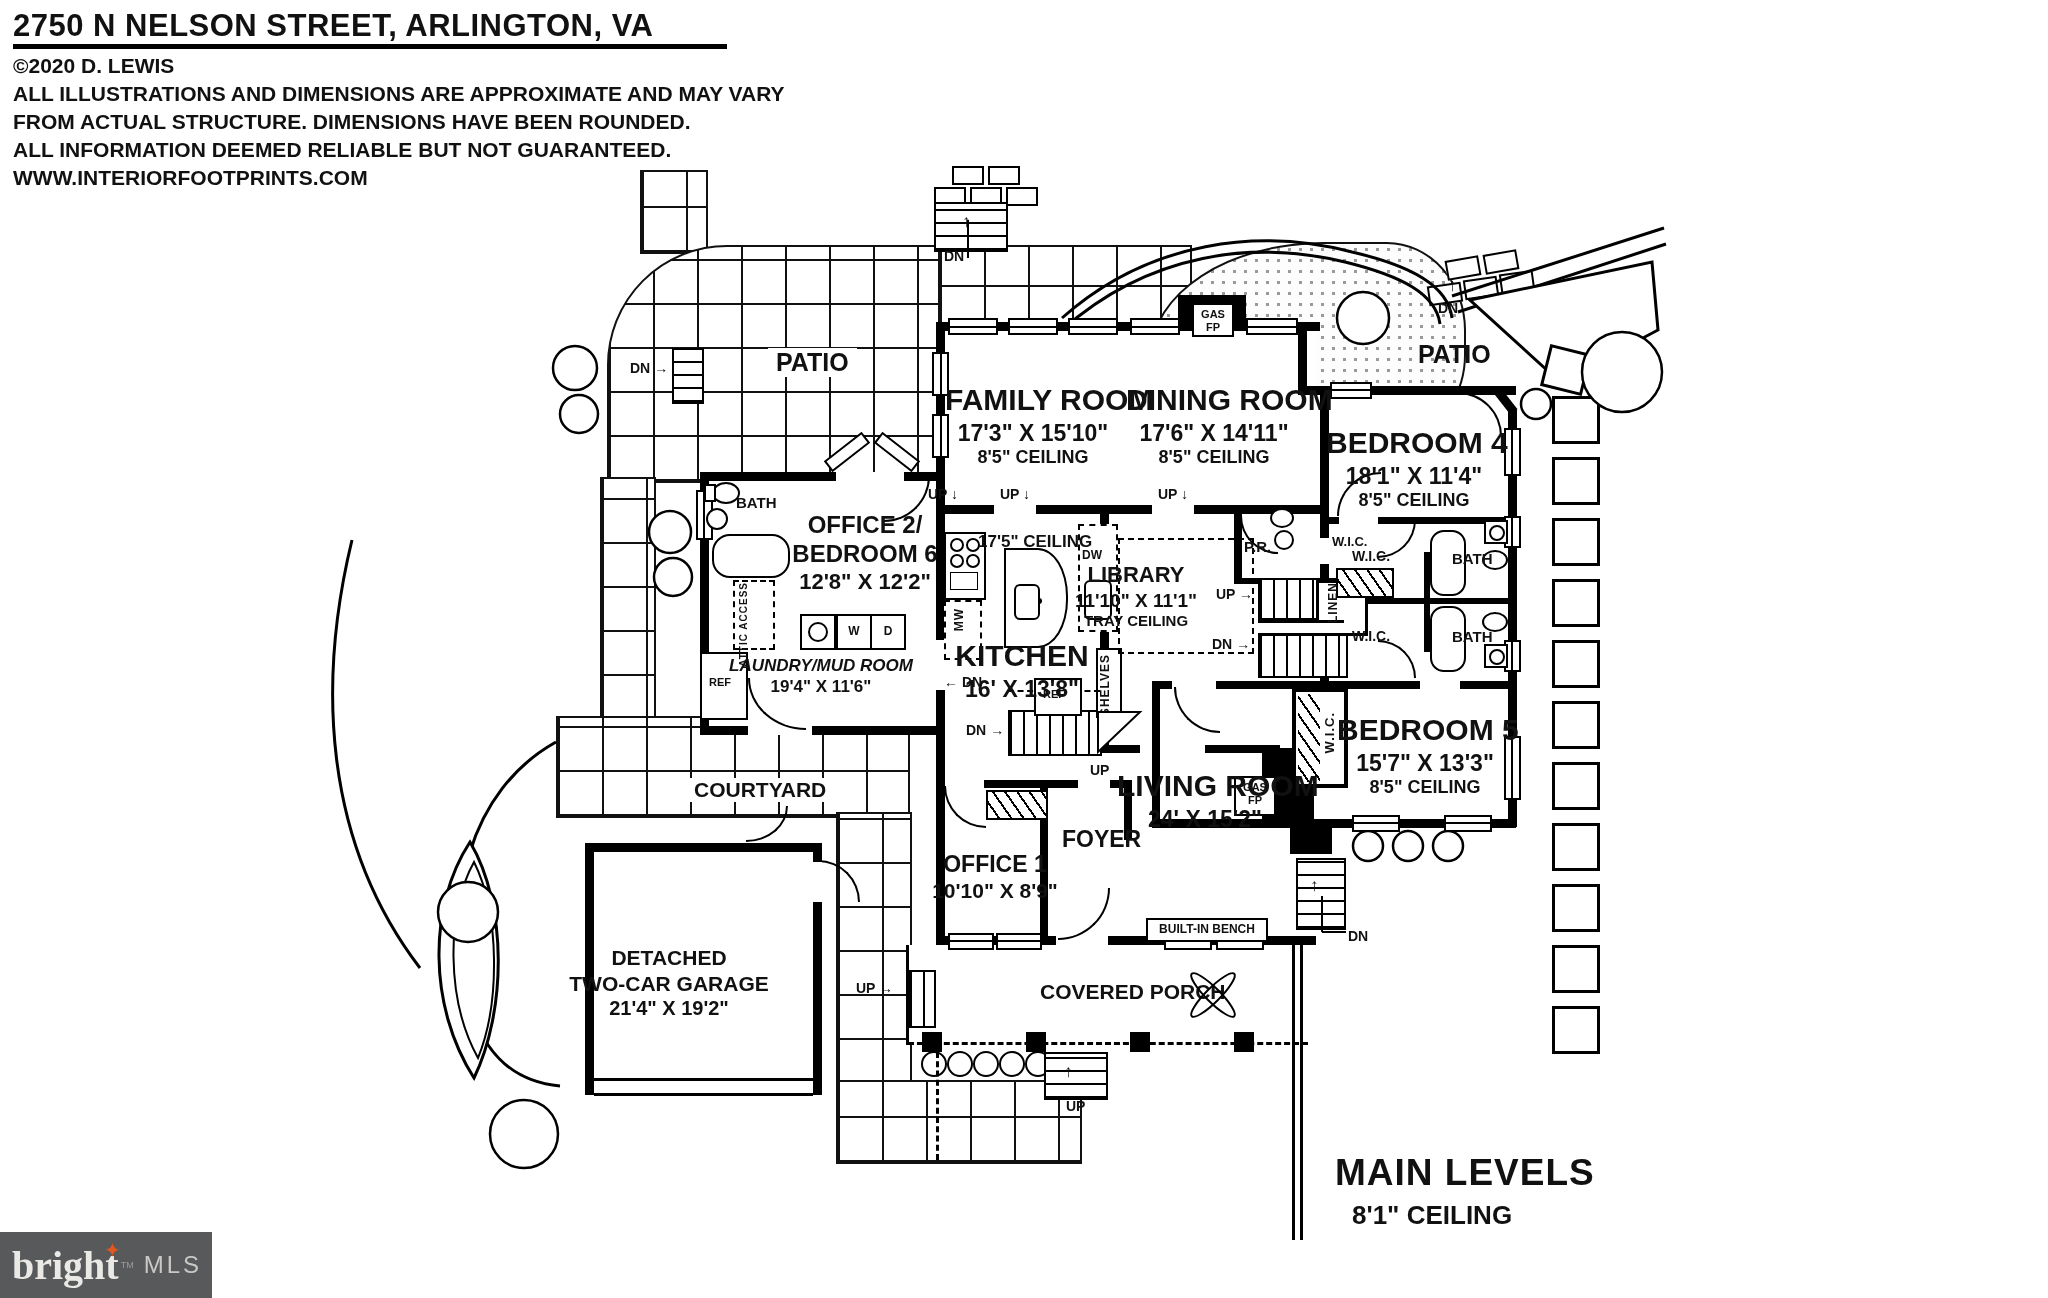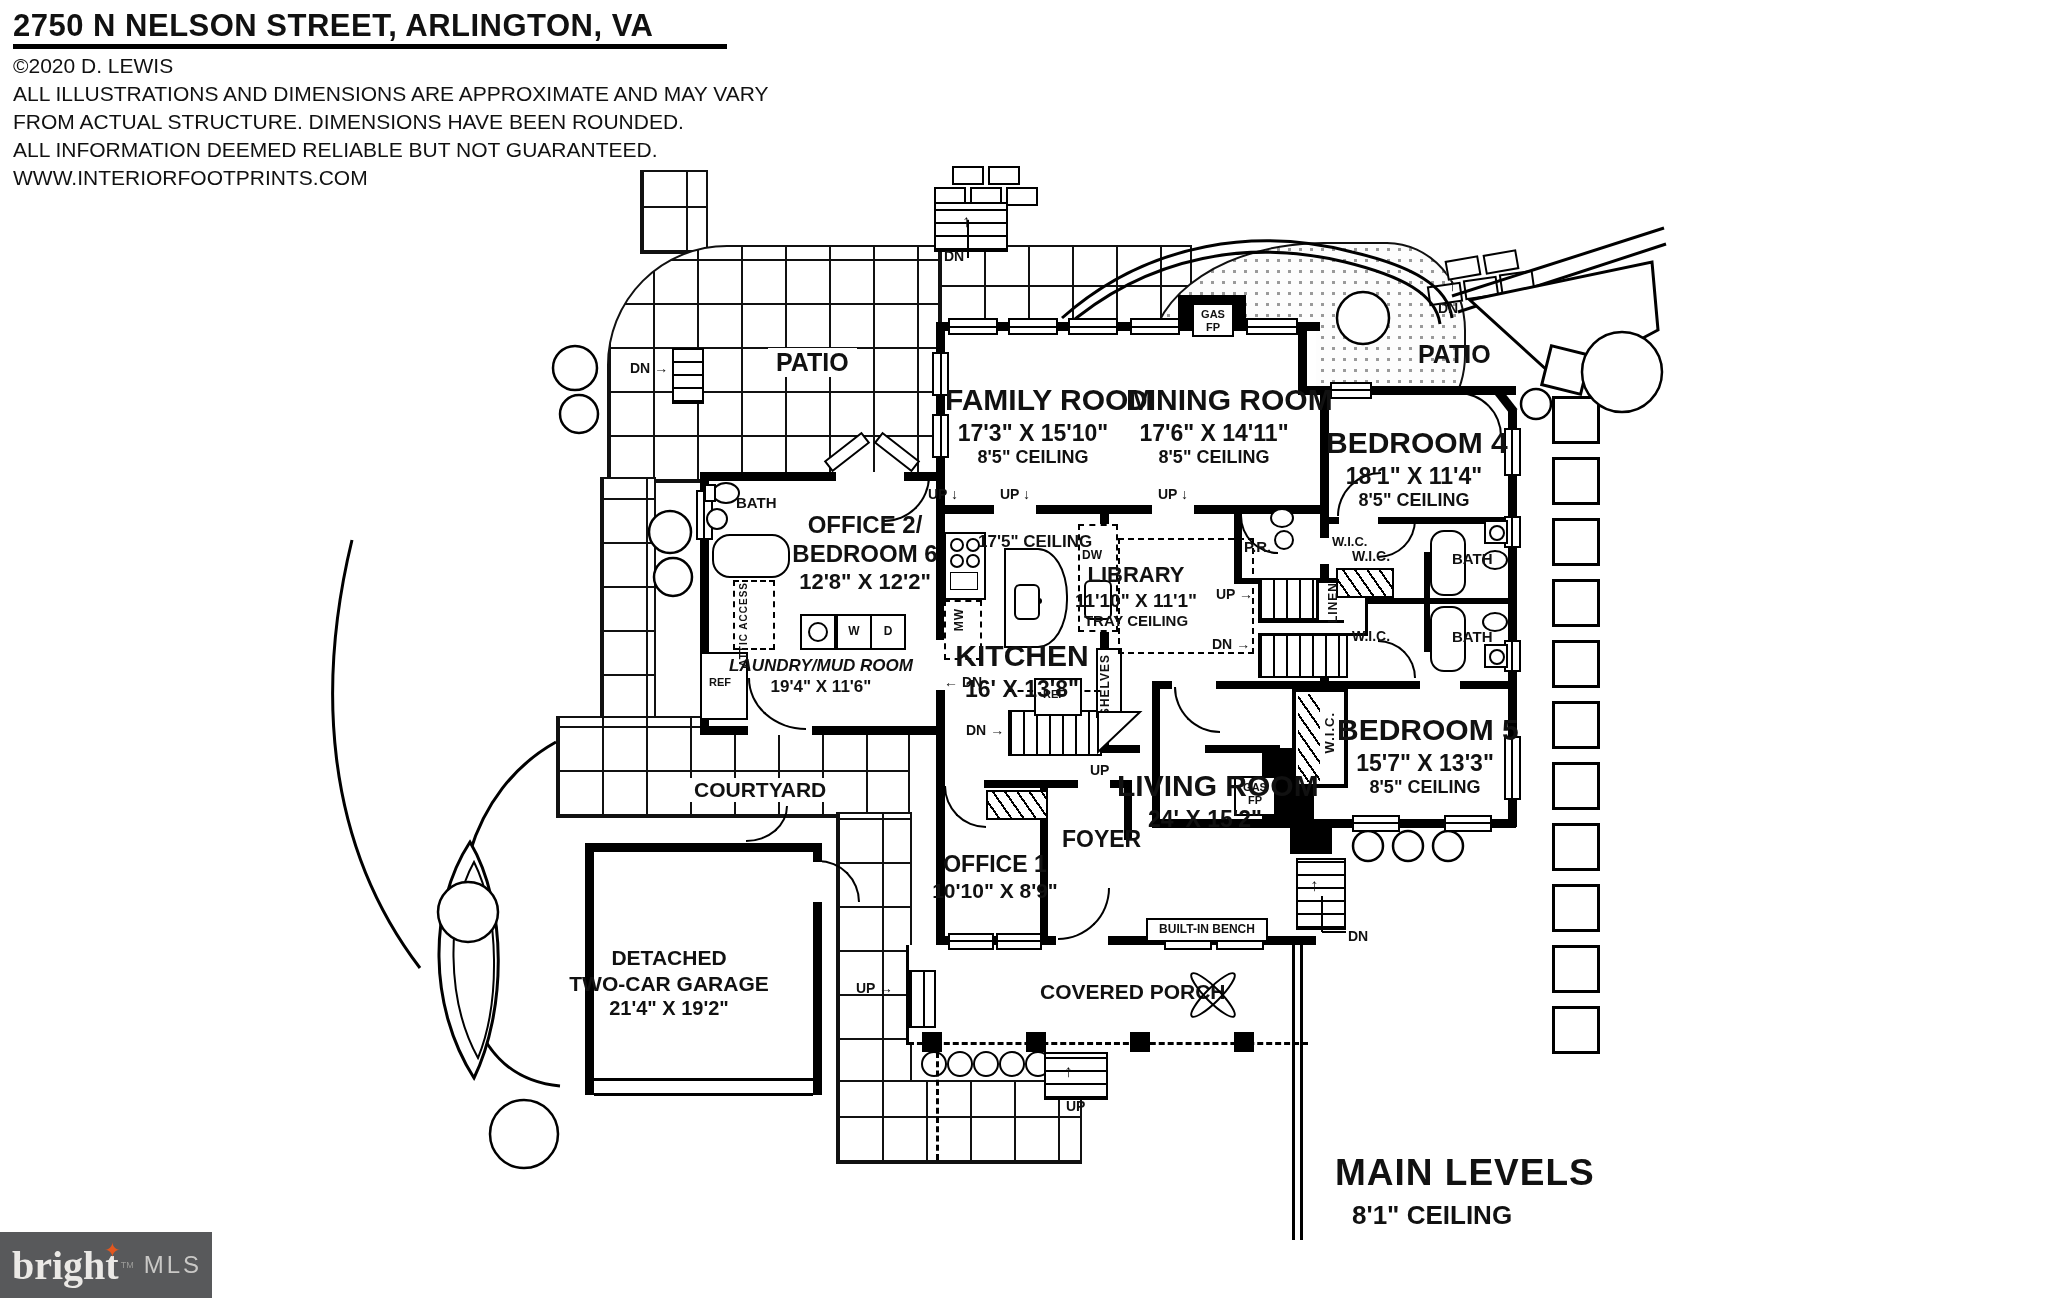--- a/index.html
+++ b/index.html
@@ -1,21 +1,21 @@
 <!DOCTYPE html>
 <html><head>
 <meta charset="utf-8">
 <style>
   html,body{margin:0;padding:0;background:#fff;}
   #canvas{position:relative;width:2048px;height:1298px;background:#fff;overflow:hidden;
           font-family:"Liberation Sans",sans-serif;color:#111;}
   .abs{position:absolute;}
   
   .hdr-title{font-size:31px;font-weight:bold;letter-spacing:.5px;white-space:nowrap;}
-  .hdr-line{font-size:21px;font-weight:normal;white-space:nowrap;}
+  .hdr-line{font-size:21px;font-weight:bold;white-space:nowrap;}
   .room-label{position:absolute;text-align:center;font-weight:bold;line-height:1.22;z-index:6;}
   .nm{font-size:30px;display:block;white-space:nowrap;}
   .dm{font-size:23px;display:block;white-space:nowrap;}
   .cl{font-size:18px;display:block;white-space:nowrap;}
   .sm{position:absolute;font-size:14px;font-weight:bold;white-space:nowrap;z-index:7;}
   .xs{font-size:11px;}
   .dir{position:absolute;font-size:14px;font-weight:bold;white-space:nowrap;z-index:8;}
   .vtext{writing-mode:vertical-rl;transform:rotate(180deg);letter-spacing:1px;}
   
   .wall{position:absolute;background:#000;z-index:4;}

